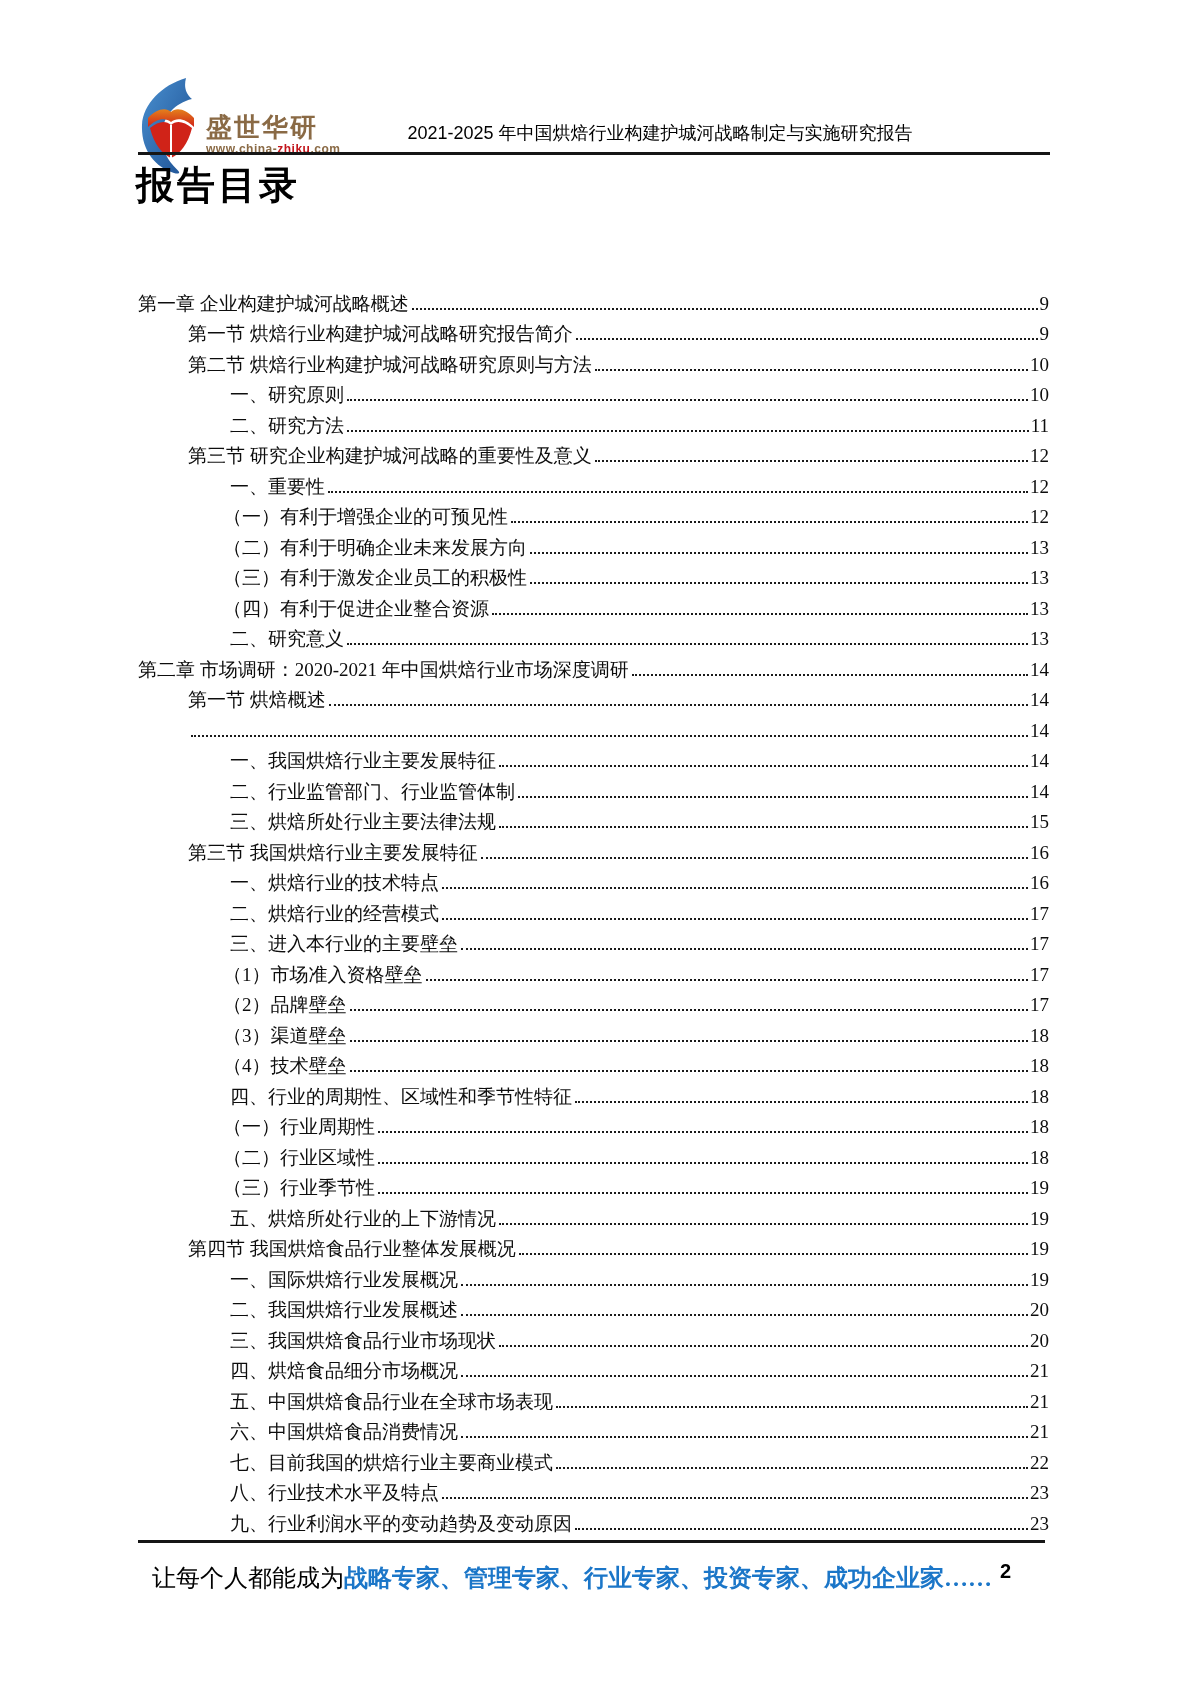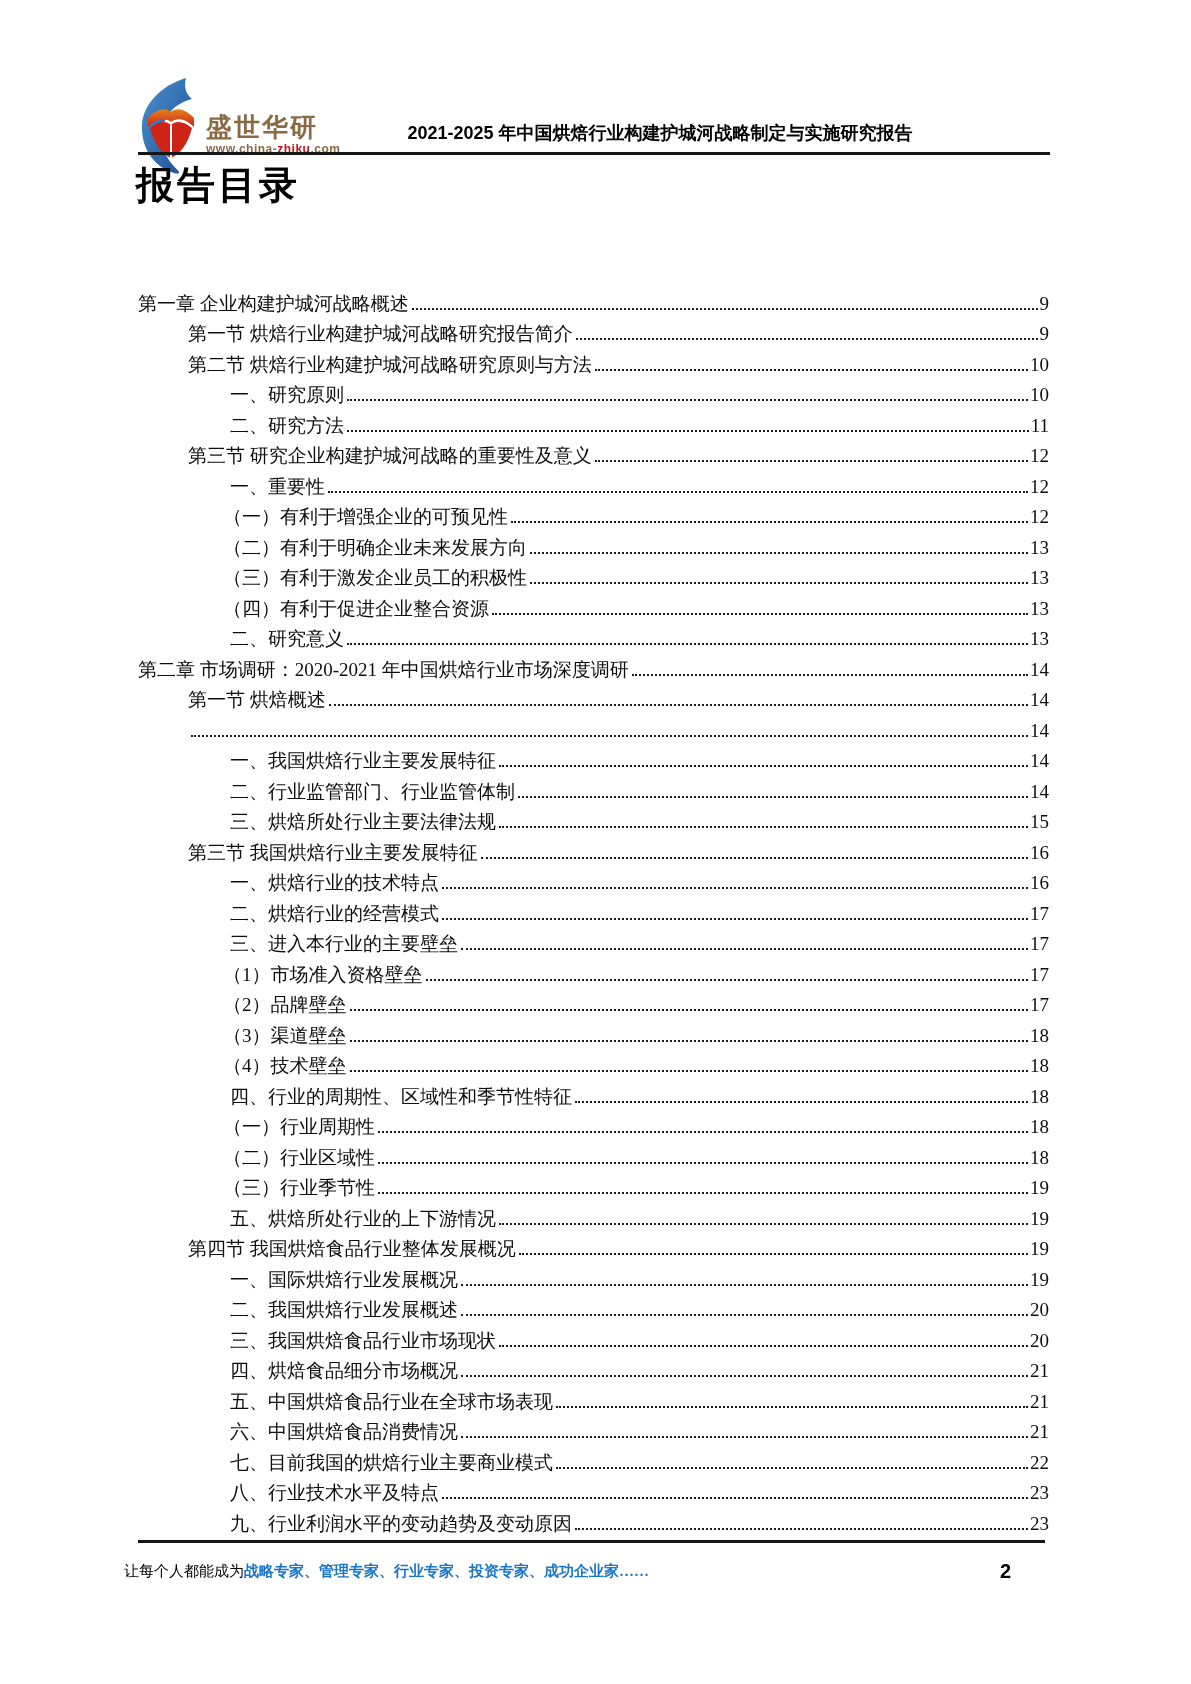--- a/index.html
+++ b/index.html
@@ -35,21 +35,21 @@
   .brand-url{
     font-family:"Liberation Sans","DejaVu Sans",sans-serif;
     font-weight:700;font-size:12px;letter-spacing:.5px;
     color:var(--brand-brown);line-height:16px;
   }
   .brand-url .hl{color:var(--brand-red);}
   .header-title{
     position:absolute;left:270px;top:121px;width:780px;
     text-align:center;
     font-family:"Liberation Sans","DejaVu Sans",sans-serif;
-    font-weight:700;font-size:18px;color:#000;
+    font-weight:400;font-size:18px;color:#000;
     white-space:nowrap;
   }
   .header-rule{
     position:absolute;left:138px;top:152px;width:912px;height:3px;
     background:#161616;
   }
   .page-title{
     position:absolute;left:136px;top:160px;
     font-family:"Liberation Sans","DejaVu Sans",sans-serif;
     font-weight:800;font-size:38px;letter-spacing:3px;color:#000;
@@ -74,22 +74,22 @@
   .lvl-0{padding-left:0;}
   .lvl-1{padding-left:50px;}
   .lvl-2{padding-left:92px;}
   .lvl-3{padding-left:85px;}
   
   .footer-rule{
     position:absolute;left:138px;top:1540px;width:907px;height:3px;
     background:#161616;
   }
   .footer-slogan{
-    position:absolute;left:124px;top:1562px;
-    font-size:15px;white-space:nowrap;
+    position:absolute;left:152px;top:1562px;
+    font-size:24px;white-space:nowrap;
     color:#000;
   }
   .footer-slogan .hl{
     color:var(--accent-blue);font-weight:700;
   }
   .footer-pageno{
     position:absolute;left:1000px;top:1560px;
     font-family:"Liberation Sans","DejaVu Sans",sans-serif;
     font-weight:800;font-size:20px;color:#000;
   }

